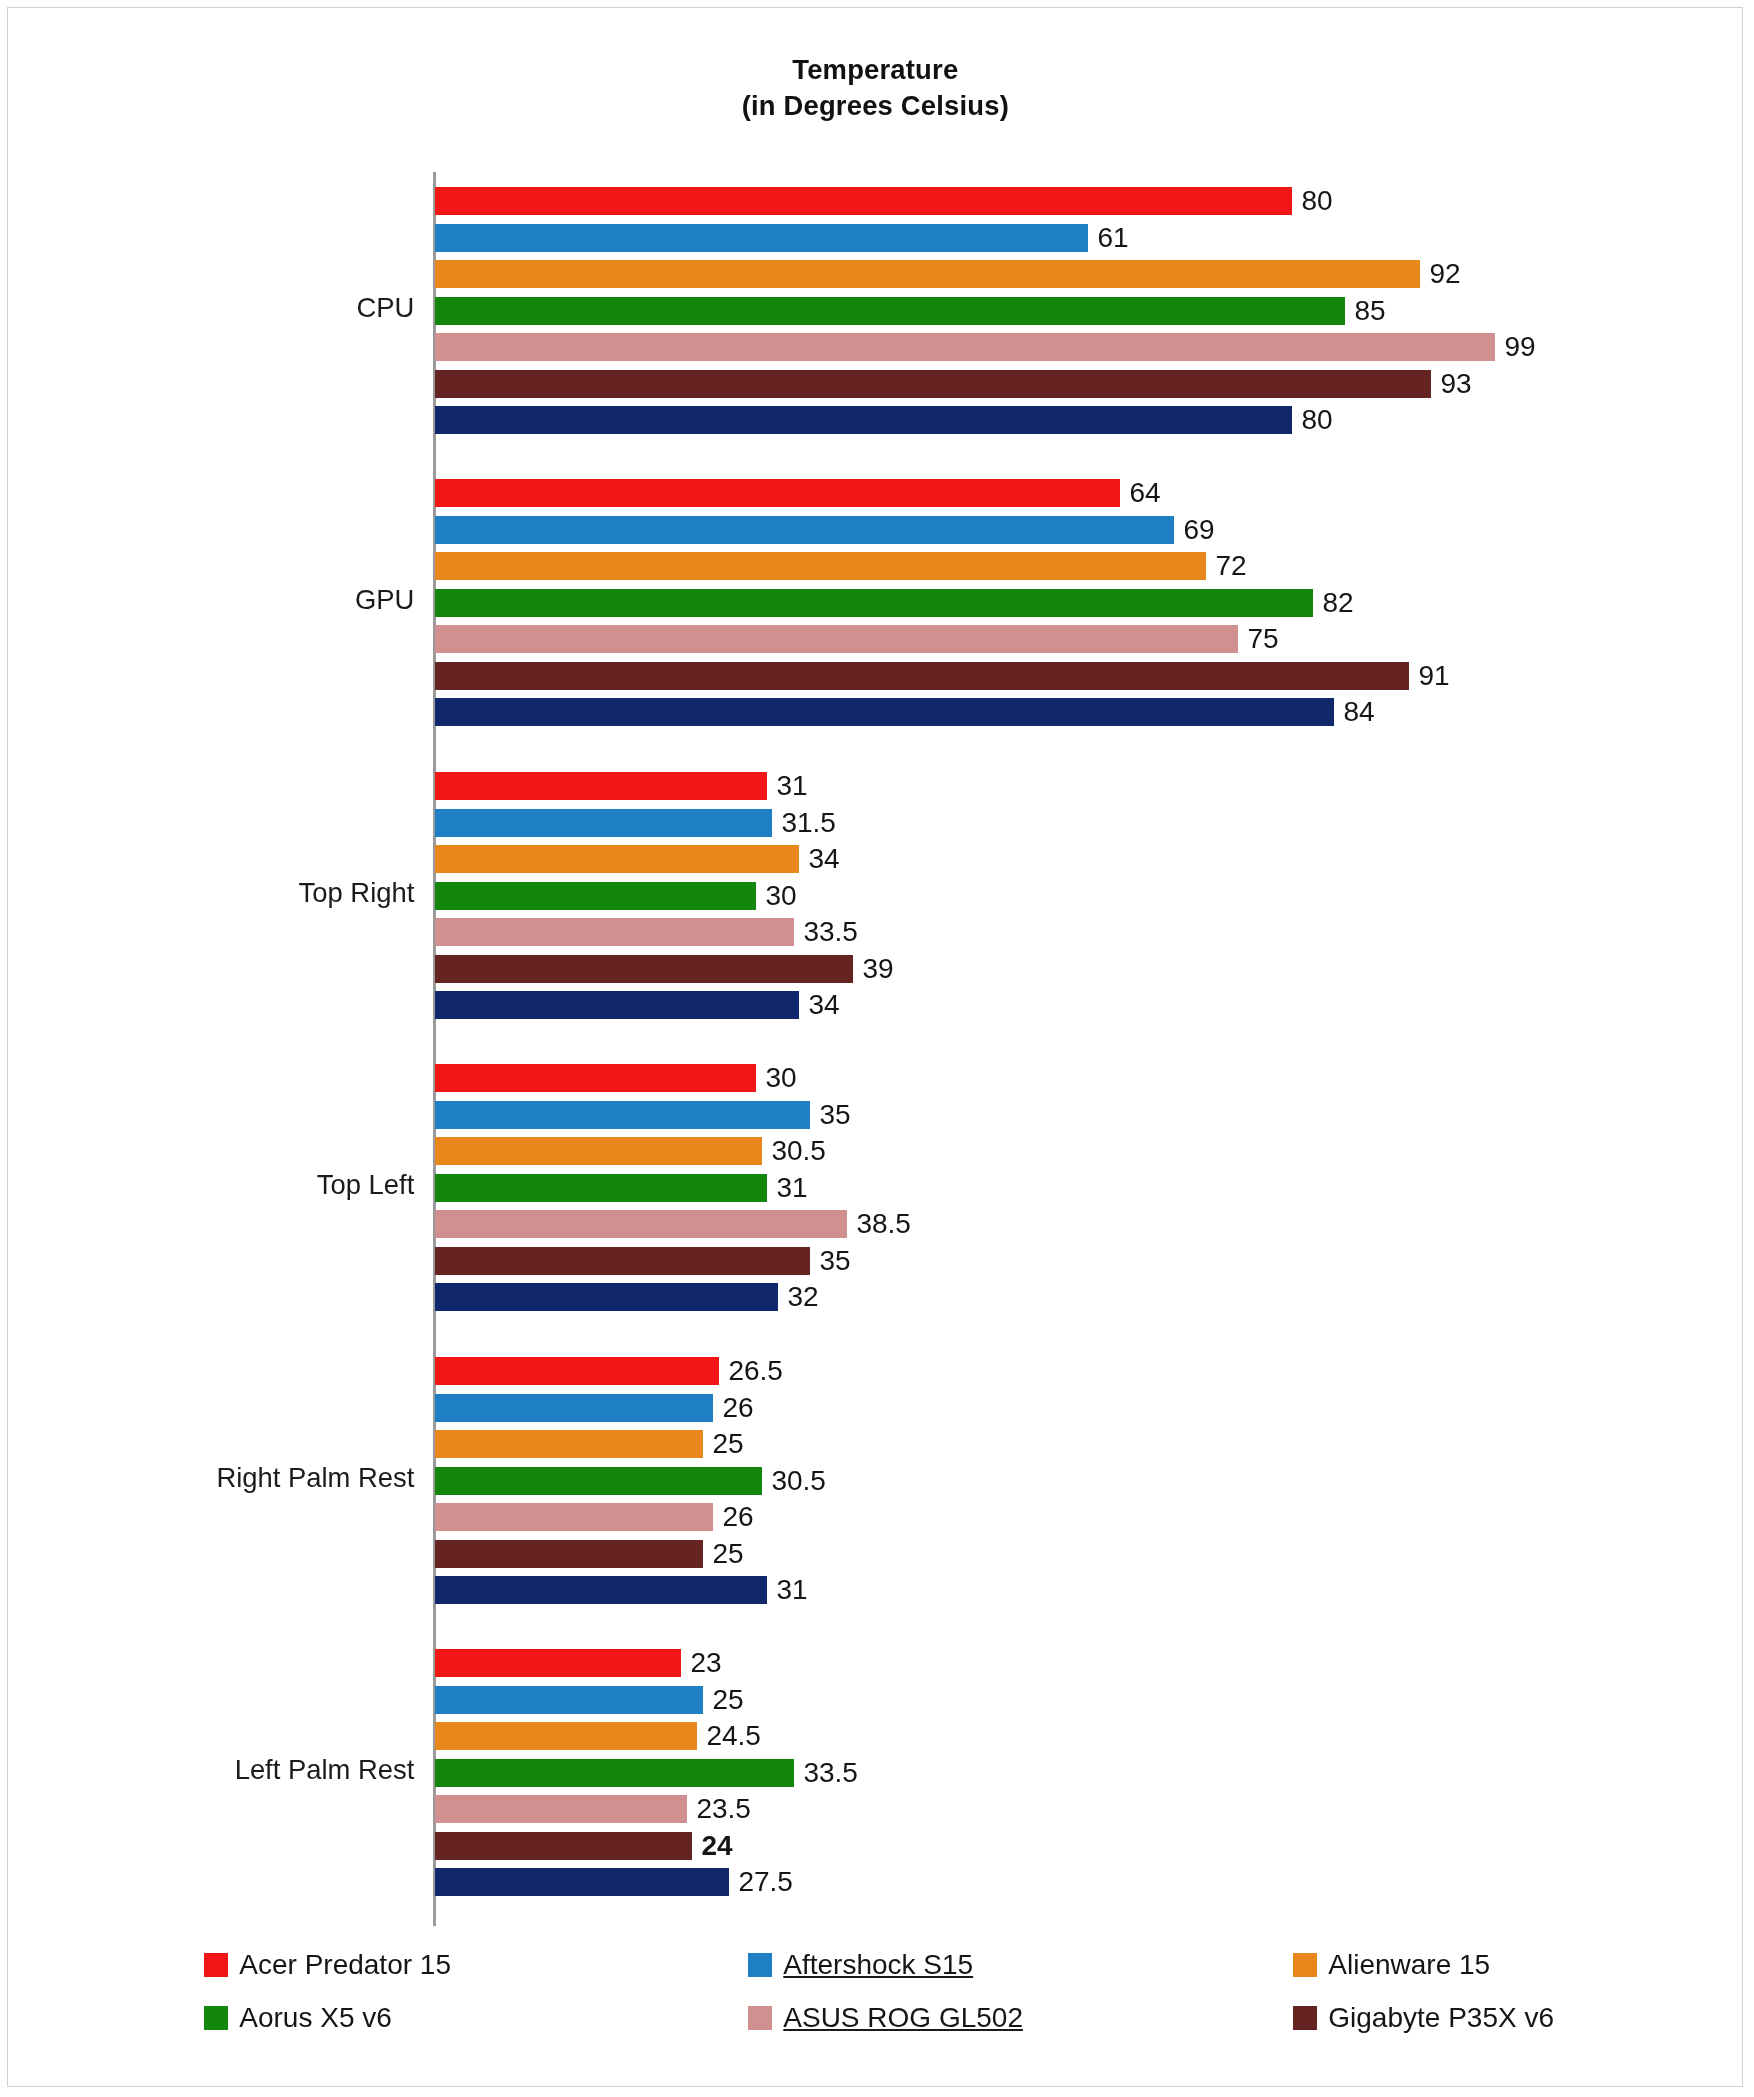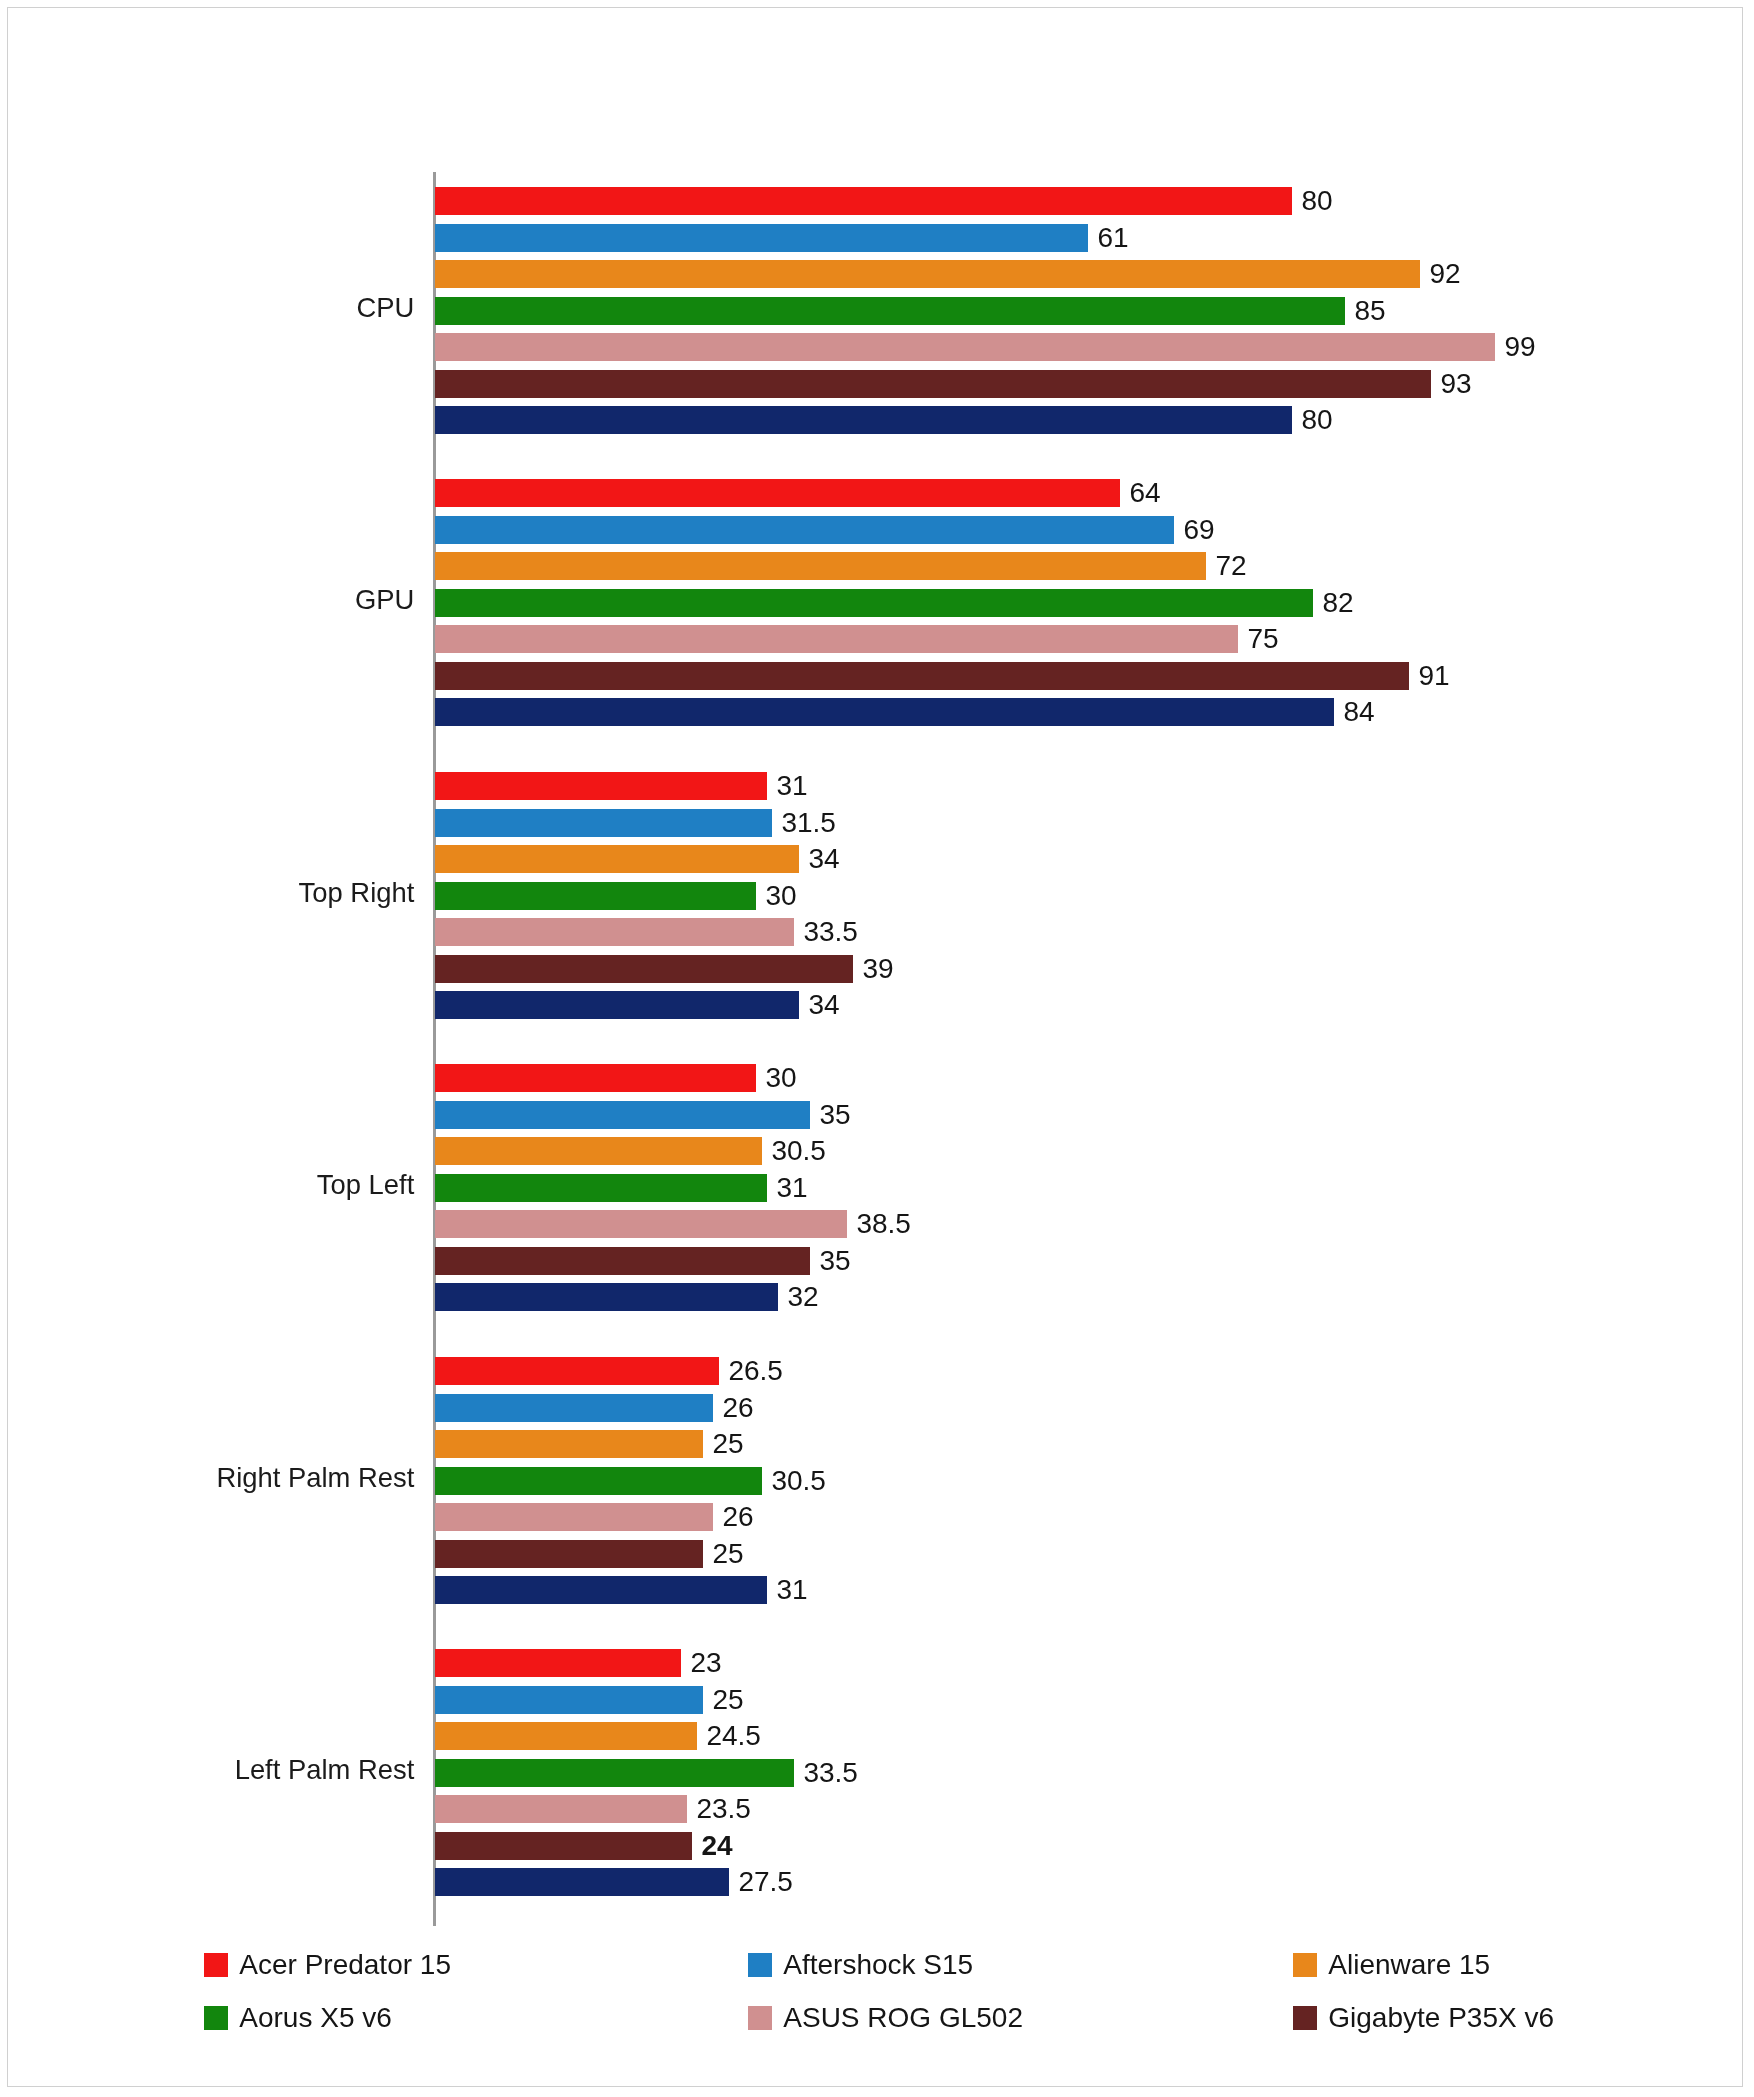--- a/index.html
+++ b/index.html
@@ -125,28 +125,32 @@
     height: 24px;
     display: inline-block;
     margin-right: 11px;
     flex: 0 0 auto;
   }
   .legend-text {
     font-size: 28px;
     color: #151515;
   }
   .legend-col-0 { left: 0px; }
-  .legend-col-1 { left: 544px; }
+  .legend-col-1 { left: 544px; text-decoration: underline; }
   .legend-col-2 { left: 1089px; }
 </style>
 </head>
 <body>
 
 <div id="chart-frame">
 
+  <div id="chart-title">
+    <span class="t-line">Temperature</span>
+    <span class="t-line">(in Degrees Celsius)</span>
+  </div>
 
   <div id="plot-area">
     <div id="value-axis-line"></div>
     <div id="groups">
         <div class="cat-group" style="top: 0px; height: 278px;">
           <div class="cat-label" style="top: 120px;">CPU</div>
           <div class="bars">
             <div class="bar-row" style="position: absolute; top: 15px; height: 28px; left: 0px; width: 1258px;">
               <div class="bar" style="width: 857px; background: rgb(242, 22, 22);"></div>
               <span class="bar-value" style="left: 857px;">80</span>

